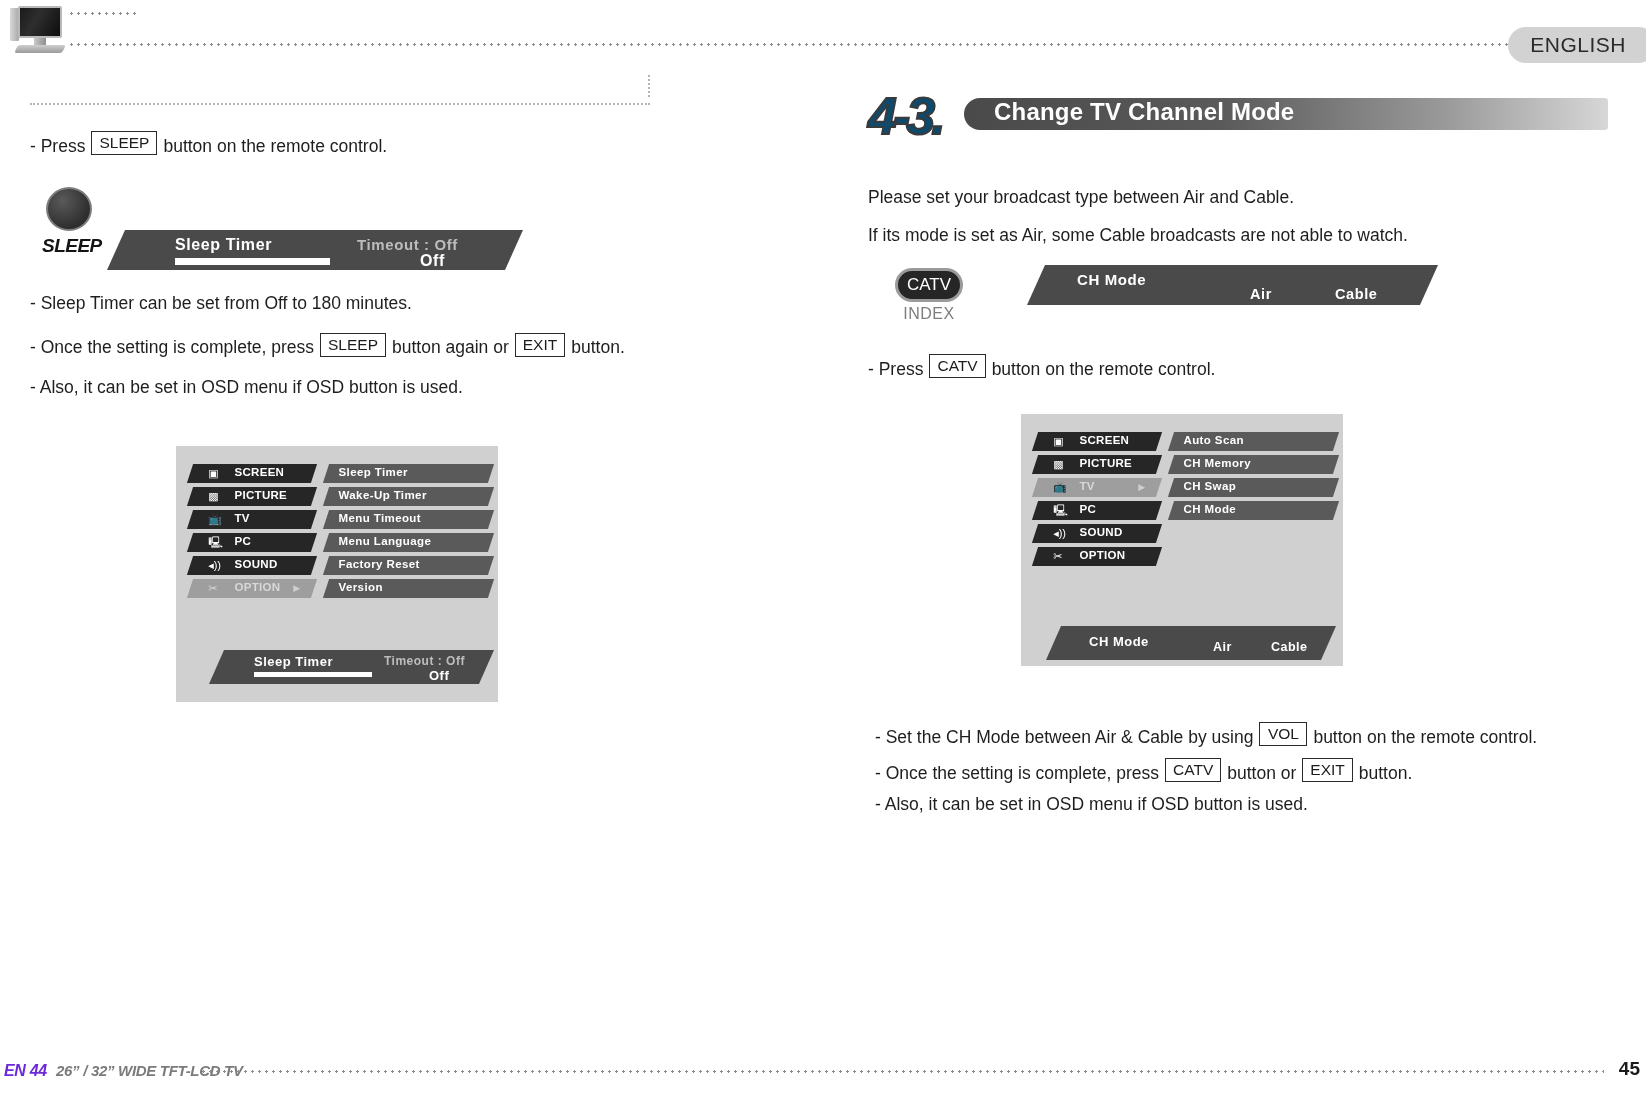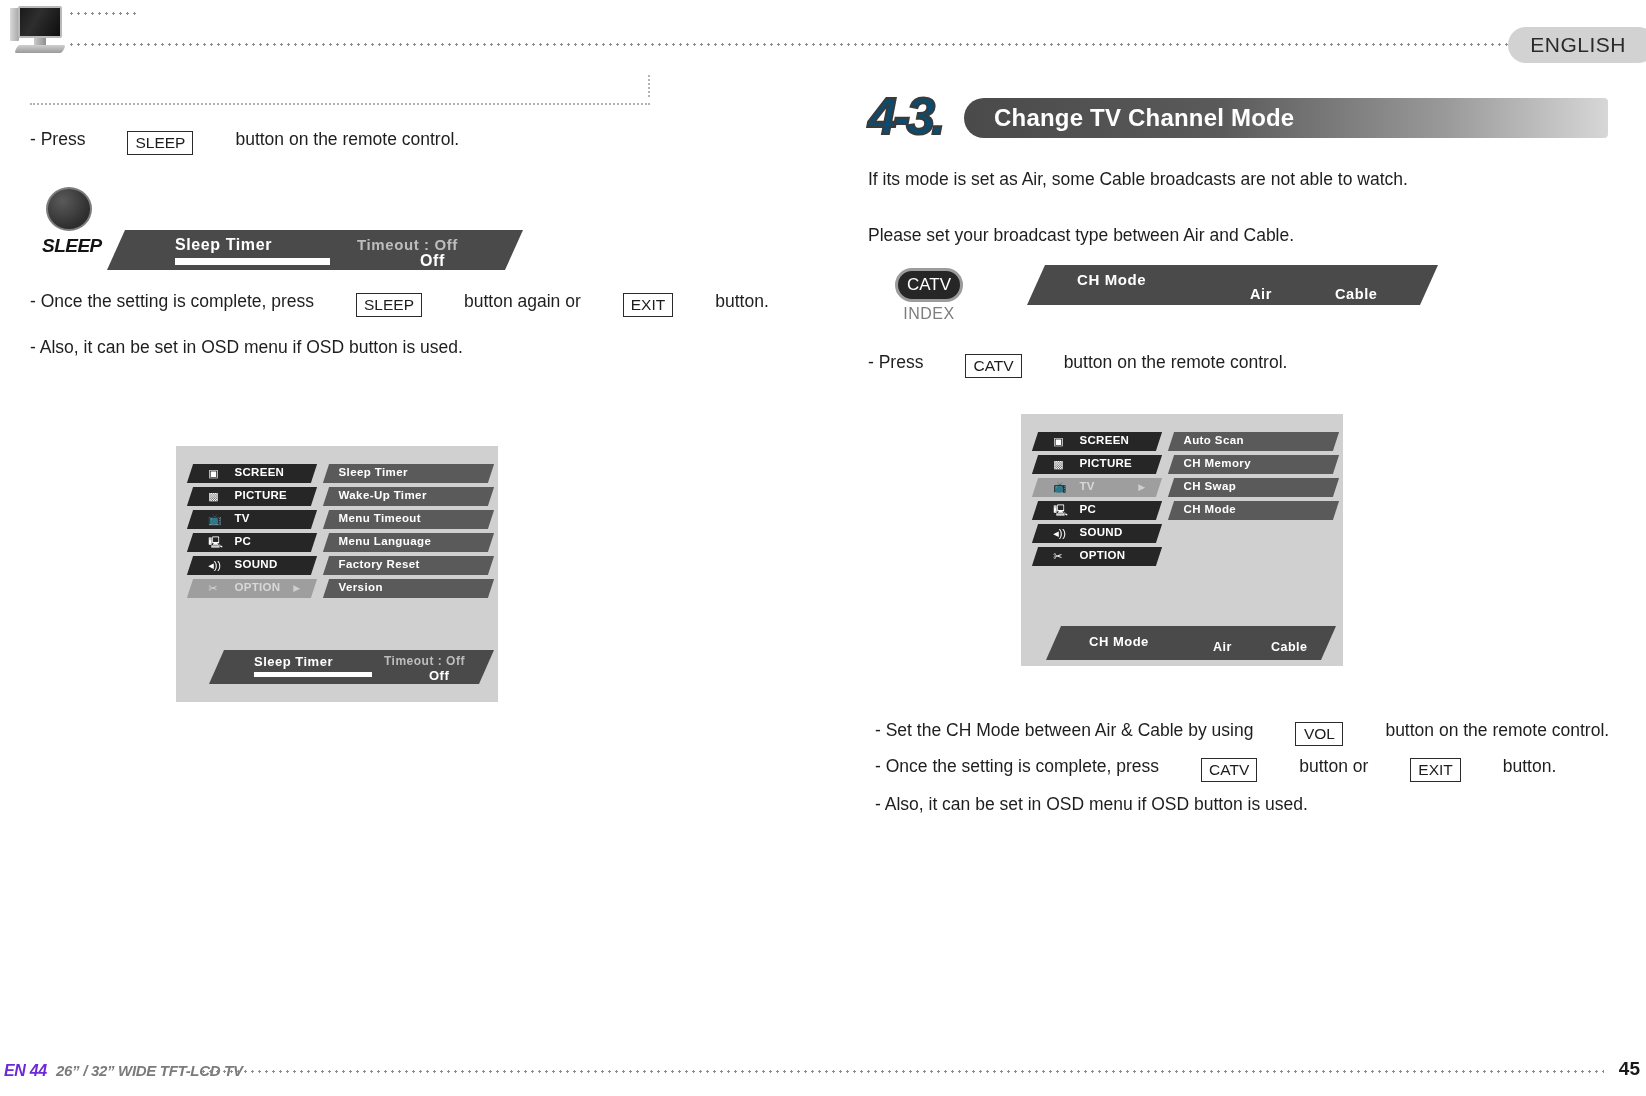--- a/index.html
+++ b/index.html
@@ -63,21 +63,21 @@
     position: relative; height: 10px; width: 620px;
     border-bottom: 2px dotted #b4b4b4;
   }
   .sec2-rule:after {
     content:""; position:absolute; right:0; top:-20px; height:22px;
     border-right: 2px dotted #b4b4b4;
   }
 
   .body-line {
     font-size: 17.5px; color: #1e1e1e; line-height: 1.0;
-    display: flex; align-items: flex-start; flex-wrap: wrap; gap: 36px;
+    display: flex; align-items: flex-end; flex-wrap: wrap;
   }
   .key {
     display: inline-flex; align-items: center; justify-content: center;
     border: 1.4px solid #2b2b2b; background: #fff;
     font-size: 15.5px; color: #1c1c1c;
     padding: 2px 7px; margin: 0 6px; line-height: 1.1;
     min-width: 48px; height: 24px;
   }
 
   
@@ -183,24 +183,24 @@
   .sec43 { position: relative; height: 56px; }
   .sec43-num {
     position: absolute; left: 0; top: -5px;
     font-size: 52px; font-weight: bold; font-style: italic;
     color: #0c4a6e;
     -webkit-text-stroke: 2px #3a3a3a;
     letter-spacing: -4px;
     line-height: 1;
   }
   .sec43-banner {
-    position: absolute; left: 96px; top: 3px; right: 0; height: 40px;
+    position: absolute; left: 96px; top: 3px; right: 0; height: 32px;
     background: linear-gradient(90deg,#4a4a4a 0%,#5a5a5a 40%,#9a9a9a 75%,#d7d7d7 100%);
     border-radius: 20px 4px 4px 20px;
-    display: flex; align-items: center;
+    display: flex; align-items: flex-start;
   }
   .sec43-banner span {
     margin-left: 30px; color: #ffffff; font-size: 24px; font-weight: bold;
     letter-spacing: .2px;
   }
 
   
   .catv-key {
     position: absolute; left: 895px; top: 268px; width: 68px; height: 34px;
     border-radius: 17px; background: #262626; border: 3px solid #9b9b9b;
@@ -276,20 +276,23 @@
       <span>- Press</span>
       <span class="key">SLEEP</span>
       <span>button on the remote control.</span>
     </div>
 
     <div class="sleep-block">
       <div class="sleep-knob"></div>
       <div class="sleep-cap">SLEEP</div>
     </div>
 
+    <div class="body-line" style="margin-top:22px;">
+      <span>- Sleep Timer can be set from Off to 180 minutes.</span>
+    </div>
     <div class="body-line" style="margin-top:20px;">
       <span>- Once the setting is complete, press</span>
       <span class="key">SLEEP</span>
       <span>button again or</span>
       <span class="key">EXIT</span>
       <span>button.</span>
     </div>
     <div class="body-line" style="margin-top:22px;">
       <span>-  Also, it can be set in OSD menu if OSD button is used.</span>
     </div>
@@ -363,25 +366,25 @@
 
   <div class="col-right">
 
     <div class="sec43">
       <div class="sec43-num">4-3.</div>
       <div class="sec43-banner">
         <span>Change TV Channel Mode</span>
       </div>
     </div>
 
+    <div class="body-line" style="margin-top:38px;">
+      <span>Please set your broadcast type between Air and Cable.</span>
+    </div>
     <div class="body-line" style="margin-top:20px;">
       <span>If its mode is set as Air, some Cable broadcasts are not able to watch.</span>
-    </div>
-    <div class="body-line" style="margin-top:38px;">
-      <span>Please set your broadcast type between Air and Cable.</span>
     </div>
 
     <div class="body-line" style="margin-top:110px;">
       <span>-  Press</span>
       <span class="key">CATV</span>
       <span>button on the remote control.</span>
     </div>
   </div>
 
   <div class="catv-key">

